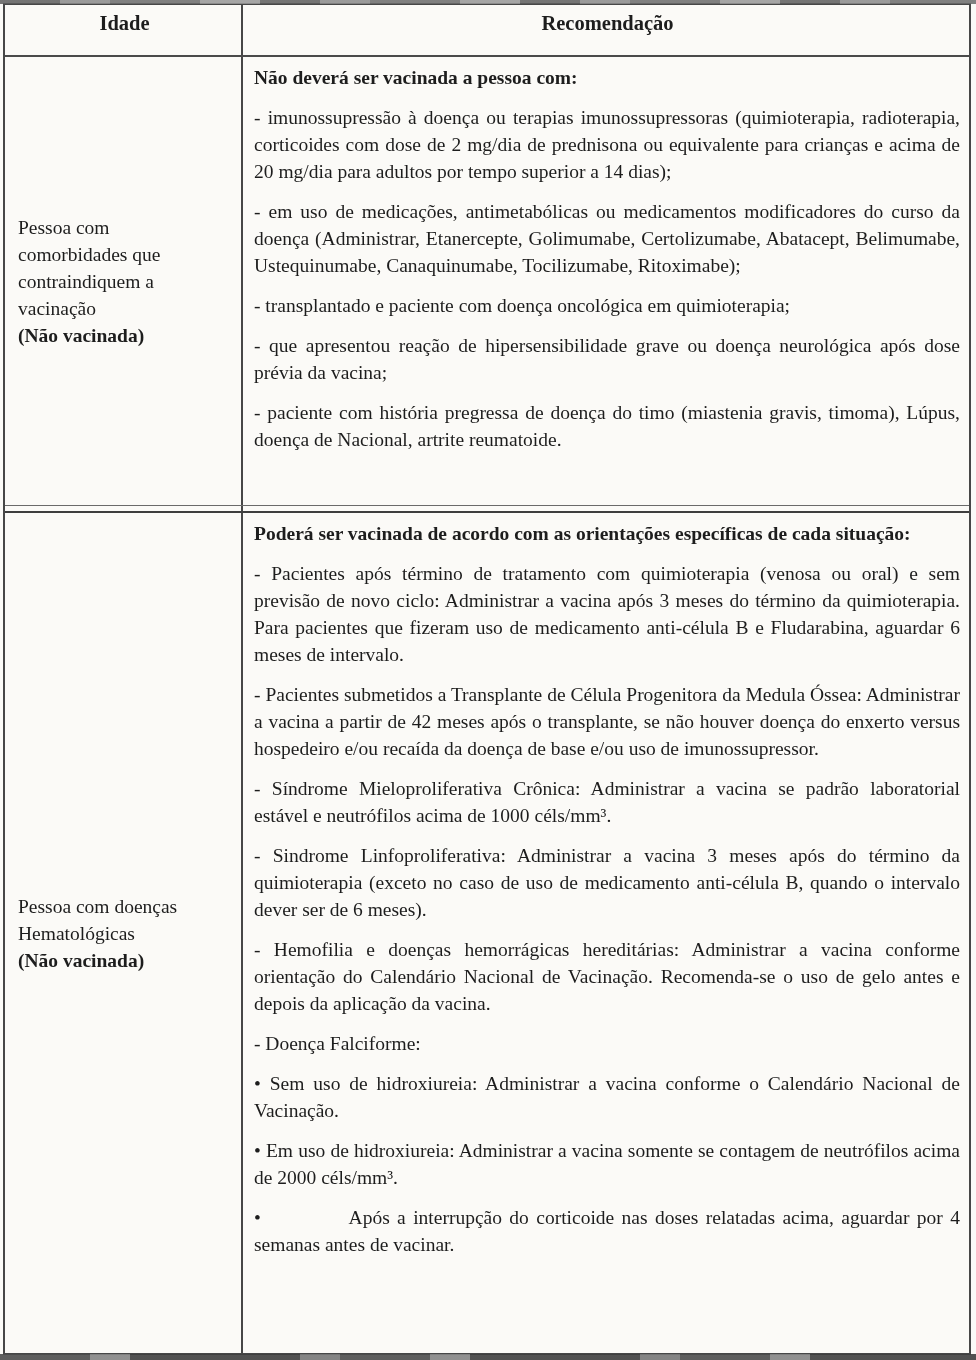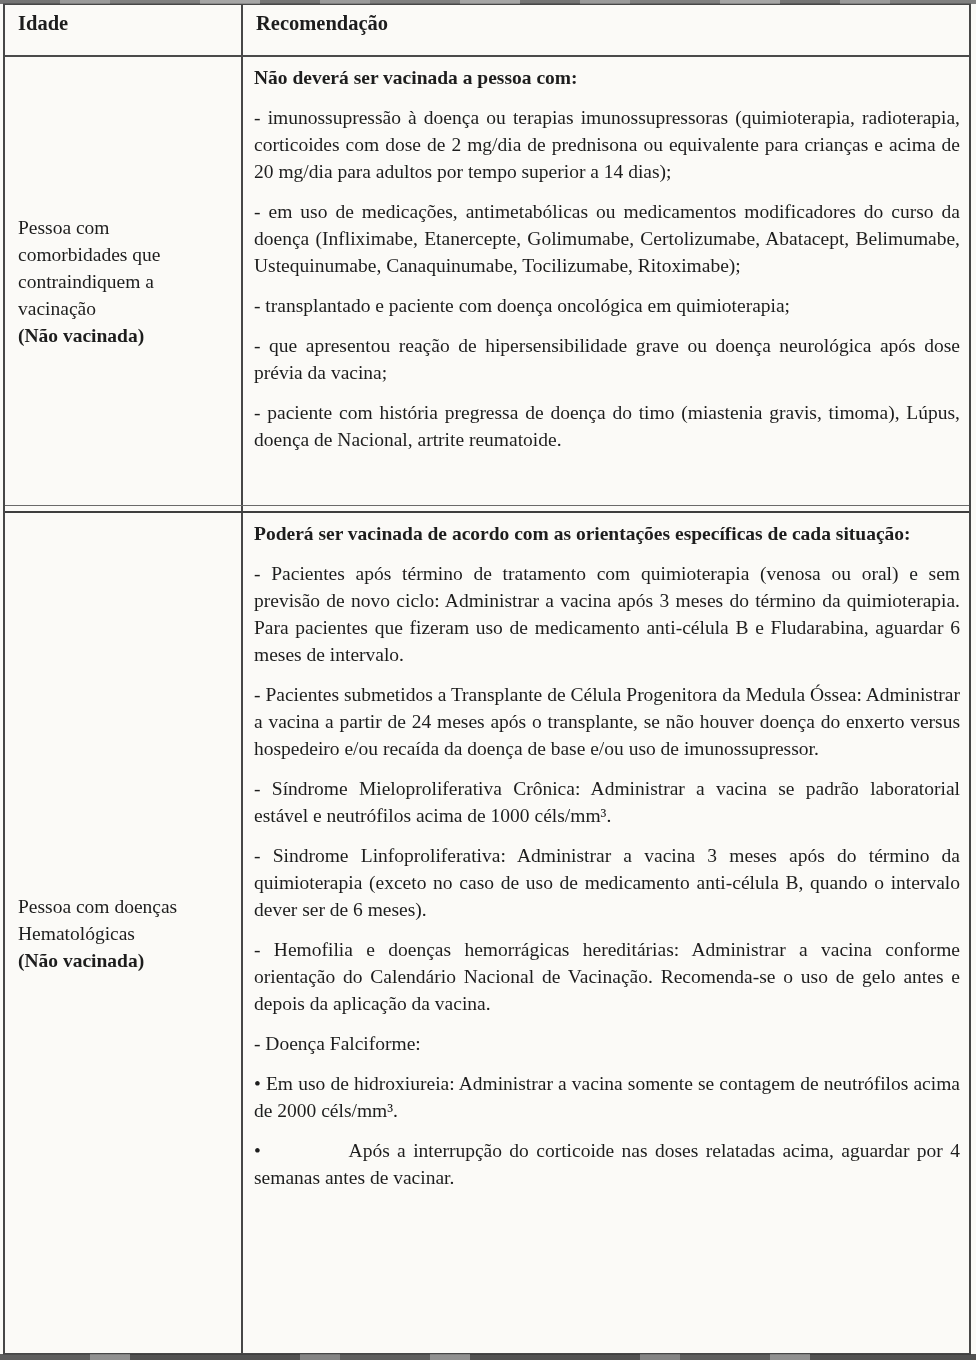--- a/index.html
+++ b/index.html
@@ -43,21 +43,21 @@
   }
   .trow { display: flex; box-sizing: border-box; }
   .col-age {
     width: 238px;
     flex: 0 0 238px;
     border-right: 2px solid #474747;
     box-sizing: border-box;
   }
   .col-rec { flex: 1 1 auto; box-sizing: border-box; min-width: 0; }
 
-  .thead { height: 52px; border-bottom: 2px solid #4a4a4a; }
+  .thead { height: 52px; border-bottom: 2px solid #4a4a4a; text-align: center; }
   .thead .col-age, .thead .col-rec {
     padding: 7px 10px 0 13px;
     font-weight: bold;
     font-size: 20.5px;
   }
 
   .trow1 { height: 449px; border-bottom: 1px solid #6a6a6a; }
   .tspacer { height: 7px; border-bottom: 2px solid #3e3e3e; flex: 0 0 auto; }
   .trow2 { flex: 1 1 auto; }
 
@@ -101,21 +101,21 @@
     <div class="trow trow1">
       <div class="col-age age-cell">
         <div>
           <span>Pessoa com comorbidades que contraindiquem a vacinação</span><br>
           <span class="note">(Não vacinada)</span>
         </div>
       </div>
       <div class="col-rec rec-cell">
         <p class="lead">Não deverá ser vacinada a pessoa com:</p>
         <p>- imunossupressão à doença ou terapias imunossupressoras (quimioterapia, radioterapia, corticoides com dose de 2 mg/dia de prednisona ou equivalente para crianças e acima de 20 mg/dia para adultos por tempo superior a 14 dias);</p>
-        <p>- em uso de medicações, antimetabólicas ou medicamentos modificadores do curso da doença (Infliximabe, Etanercepte, Golimumabe, Certolizumabe, Abatacept, Belimumabe, Ustequinumabe, Canaquinumabe, Tocilizumabe, Ritoximabe);</p>
+        <p>- em uso de medicações, antimetabólicas ou medicamentos modificadores do curso da doença (Administrar, Etanercepte, Golimumabe, Certolizumabe, Abatacept, Belimumabe, Ustequinumabe, Canaquinumabe, Tocilizumabe, Ritoximabe);</p>
         <p>- transplantado e paciente com doença oncológica em quimioterapia;</p>
         <p>- que apresentou reação de hipersensibilidade grave ou doença neurológica após dose prévia da vacina;</p>
         <p>- paciente com história pregressa de doença do timo (miastenia gravis, timoma), Lúpus, doença de Nacional, artrite reumatoide.</p>
       </div>
     </div>
 
     <div class="trow tspacer">
       <div class="col-age"></div>
       <div class="col-rec"></div>
     </div>
@@ -123,25 +123,26 @@
     <div class="trow trow2">
       <div class="col-age age-cell">
         <div>
           <span>Pessoa com doenças Hematológicas</span><br>
           <span class="note">(Não vacinada)</span>
         </div>
       </div>
       <div class="col-rec rec-cell">
         <p class="lead">Poderá ser vacinada de acordo com as orientações específicas de cada situação:</p>
         <p>- Pacientes após término de tratamento com quimioterapia (venosa ou oral) e sem previsão de novo ciclo: Administrar a vacina após 3 meses do término da quimioterapia. Para pacientes que fizeram uso de medicamento anti-célula B e Fludarabina, aguardar 6 meses de intervalo.</p>
-        <p>- Pacientes submetidos a Transplante de Célula Progenitora da Medula Óssea: Administrar a vacina a partir de 24 meses após o transplante, se não houver doença do enxerto versus hospedeiro e/ou recaída da doença de base e/ou uso de imunossupressor.</p>
+        <p>- Pacientes submetidos a Transplante de Célula Progenitora da Medula Óssea: Administrar a vacina a partir de 42 meses após o transplante, se não houver doença do enxerto versus hospedeiro e/ou recaída da doença de base e/ou uso de imunossupressor.</p>
         <p>- Síndrome Mieloproliferativa Crônica: Administrar a vacina se padrão laboratorial estável e neutrófilos acima de 1000 céls/mm³.</p>
         <p>- Sindrome Linfoproliferativa: Administrar a vacina 3 meses após do término da quimioterapia (exceto no caso de uso de medicamento anti-célula B, quando o intervalo dever ser de 6 meses).</p>
         <p>- Hemofilia e doenças hemorrágicas hereditárias: Administrar a vacina conforme orientação do Calendário Nacional de Vacinação. Recomenda-se o uso de gelo antes e depois da aplicação da vacina.</p>
         <p>- Doença Falciforme:</p>
+        <p>• Sem uso de hidroxiureia: Administrar a vacina conforme o Calendário Nacional de Vacinação.</p>
         <p>• Em uso de hidroxiureia: Administrar a vacina somente se contagem de neutrófilos acima de 2000 céls/mm³.</p>
         <p>•&nbsp;&nbsp;&nbsp;&nbsp;&nbsp;&nbsp;&nbsp;&nbsp;&nbsp;&nbsp;&nbsp; Após a interrupção do corticoide nas doses relatadas acima, aguardar por 4 semanas antes de vacinar.</p>
       </div>
     </div>
 
   </div>
 
   <div class="scan-edge-bottom"></div>
 </div>
 

